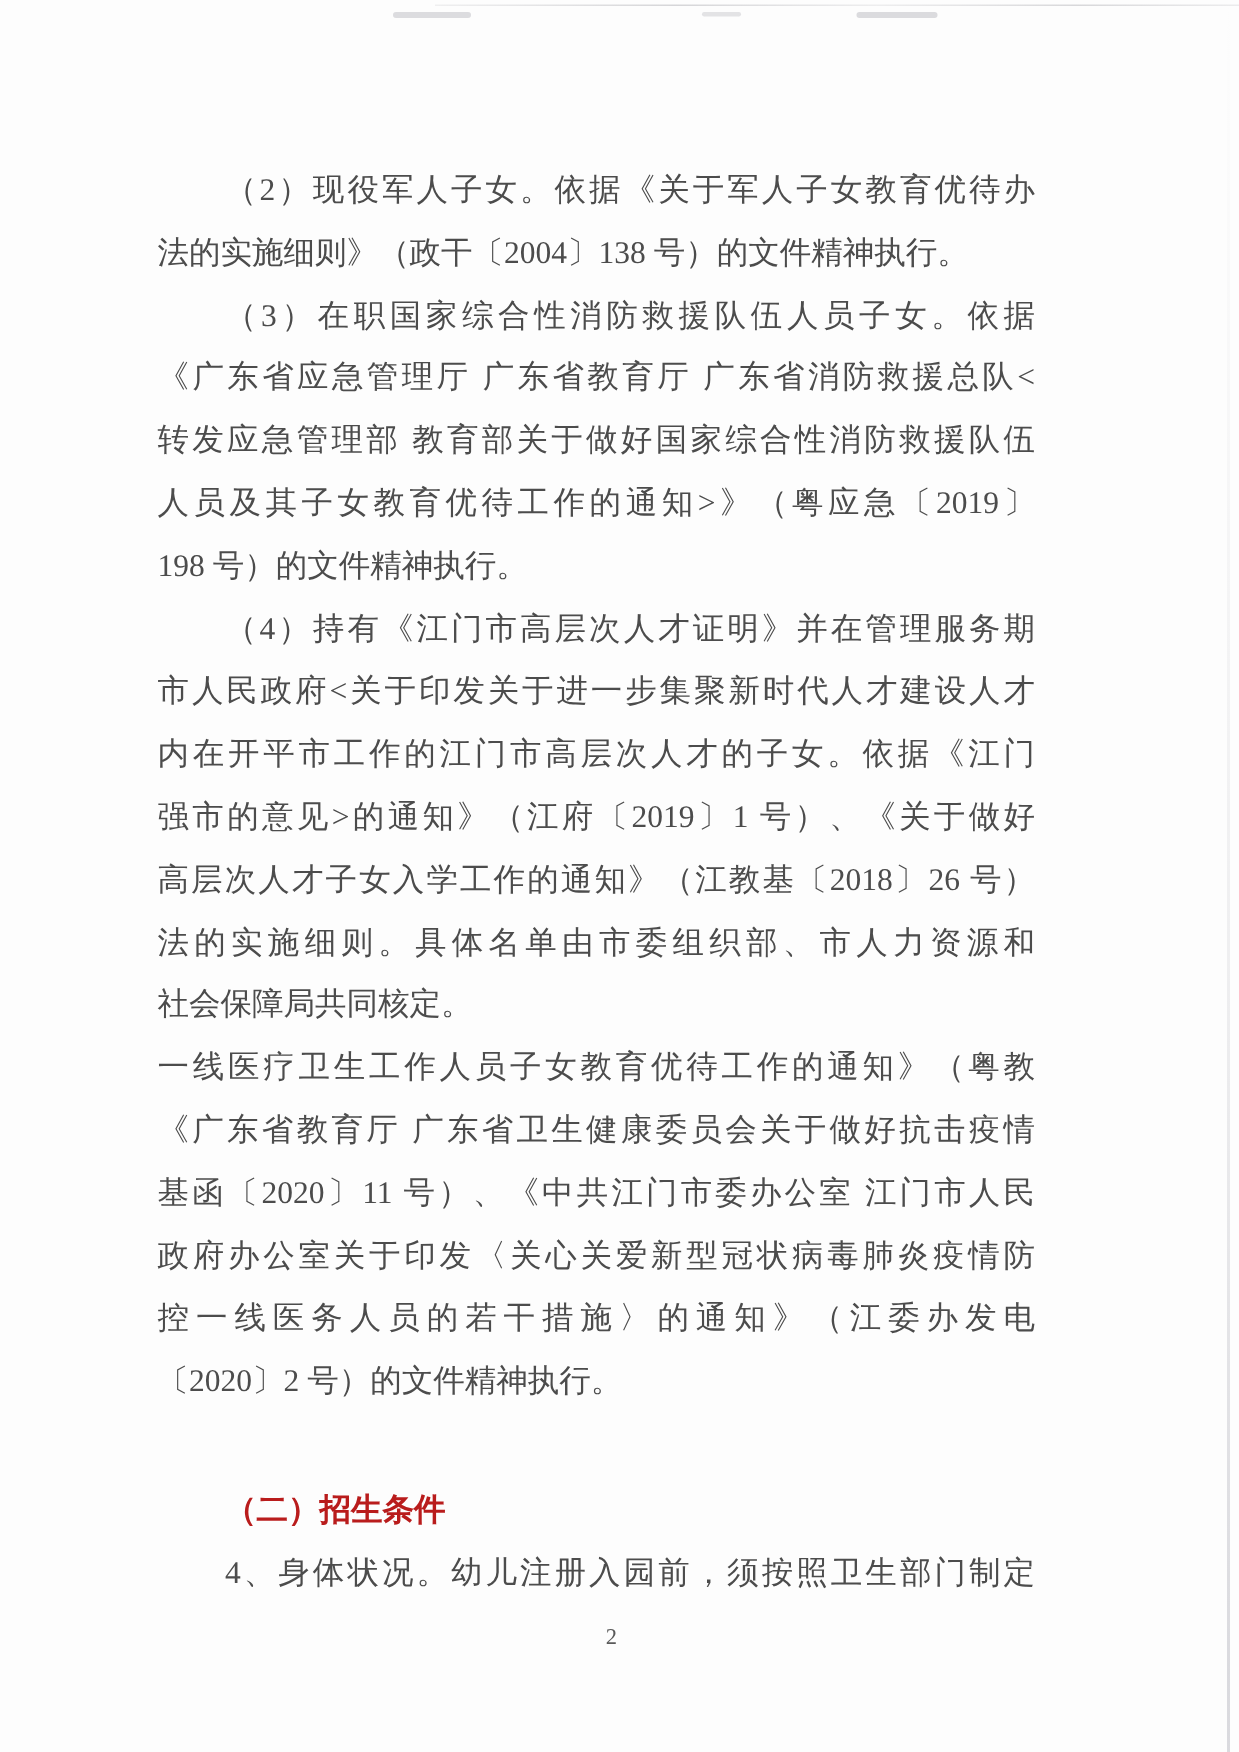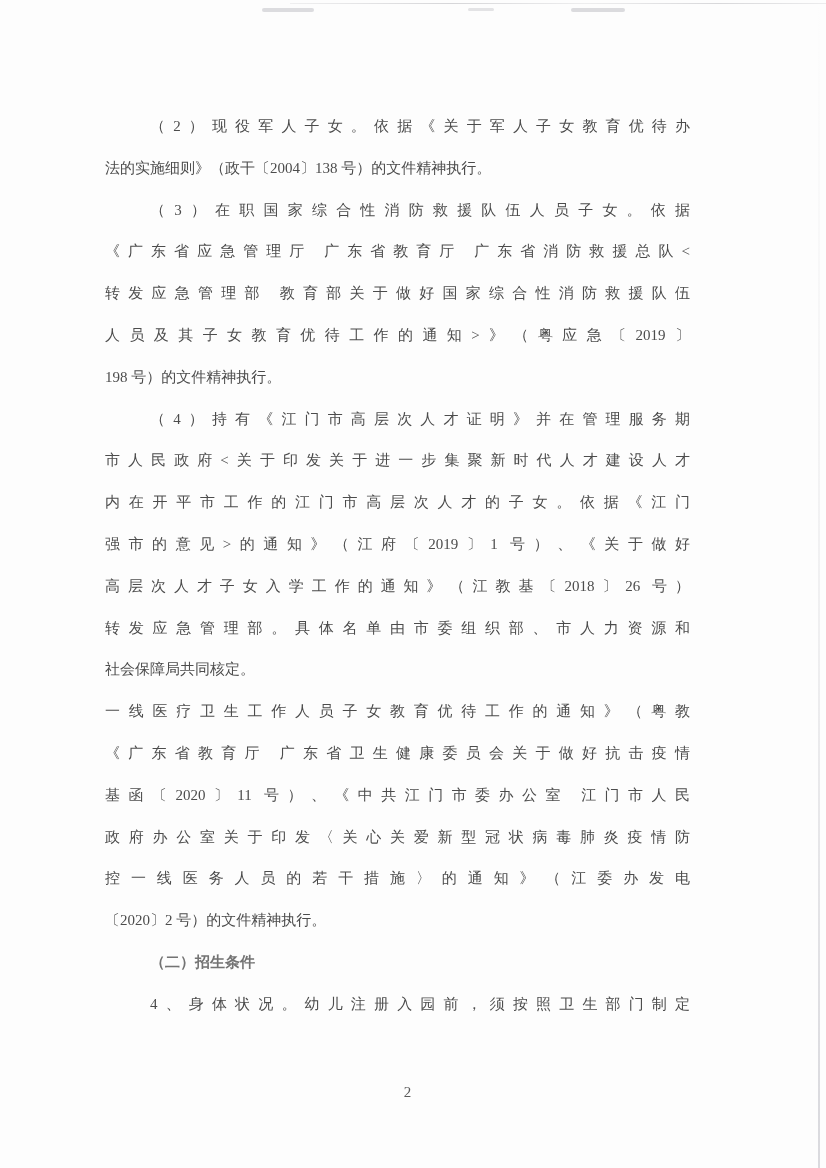--- a/index.html
+++ b/index.html
@@ -36,33 +36,33 @@
       rgba(200,200,206,0.0), rgba(196,196,202,0.25) 55%,
       rgba(190,190,198,0.55) 95%);
   }
   
   .text-block {
     position: absolute;
     left: 105px;
     top: 106px;
     width: 585px;
     color: #4c4c4c;
-    font-size: 15px;
+    font-size: 21px;
     line-height: 41.8px;
   }
   .line {
     white-space: pre-wrap;
     text-align: left;
   }
   .line.fill {
     text-align: justify;
     text-align-last: justify;
   }
   .line.indent { text-indent: 45px; }
-  .line.bold { font-weight: 700; color: #737373; }
+  .line.bold { font-weight: 700; color: #b91c1c; margin-top: 44px; }
   .page-number {
     position: absolute;
     top: 1084px;
     left: 0;
     width: 816px;
     text-align: center;
     font-size: 15px;
     color: #5a5a5a;
     letter-spacing: 1px;
   }
@@ -83,21 +83,21 @@
       <div class="line indent fill">（3）在职国家综合性消防救援队伍人员子女。依据</div>
       <div class="line fill">《广东省应急管理厅 广东省教育厅 广东省消防救援总队&lt;</div>
       <div class="line fill">转发应急管理部 教育部关于做好国家综合性消防救援队伍</div>
       <div class="line fill">人员及其子女教育优待工作的通知&gt;》（粤应急〔2019〕</div>
       <div class="line">198 号）的文件精神执行。</div>
       <div class="line indent fill">（4）持有《江门市高层次人才证明》并在管理服务期</div>
       <div class="line fill">市人民政府&lt;关于印发关于进一步集聚新时代人才建设人才</div>
       <div class="line fill">内在开平市工作的江门市高层次人才的子女。依据《江门</div>
       <div class="line fill">强市的意见&gt;的通知》（江府〔2019〕1 号）、《关于做好</div>
       <div class="line fill">高层次人才子女入学工作的通知》（江教基〔2018〕26 号）</div>
-      <div class="line fill">转发应急管理部。具体名单由市委组织部、市人力资源和</div>
+      <div class="line fill">法的实施细则。具体名单由市委组织部、市人力资源和</div>
       <div class="line">社会保障局共同核定。</div>
       <div class="line fill">一线医疗卫生工作人员子女教育优待工作的通知》（粤教</div>
       <div class="line fill">《广东省教育厅 广东省卫生健康委员会关于做好抗击疫情</div>
       <div class="line fill">基函〔2020〕11 号）、《中共江门市委办公室 江门市人民</div>
       <div class="line fill">政府办公室关于印发〈关心关爱新型冠状病毒肺炎疫情防</div>
       <div class="line fill">控一线医务人员的若干措施〉的通知》（江委办发电</div>
       <div class="line">〔2020〕2 号）的文件精神执行。</div>
       <div class="line indent bold">（二）招生条件</div>
       <div class="line indent fill">4、身体状况。幼儿注册入园前，须按照卫生部门制定</div>
     </div>

